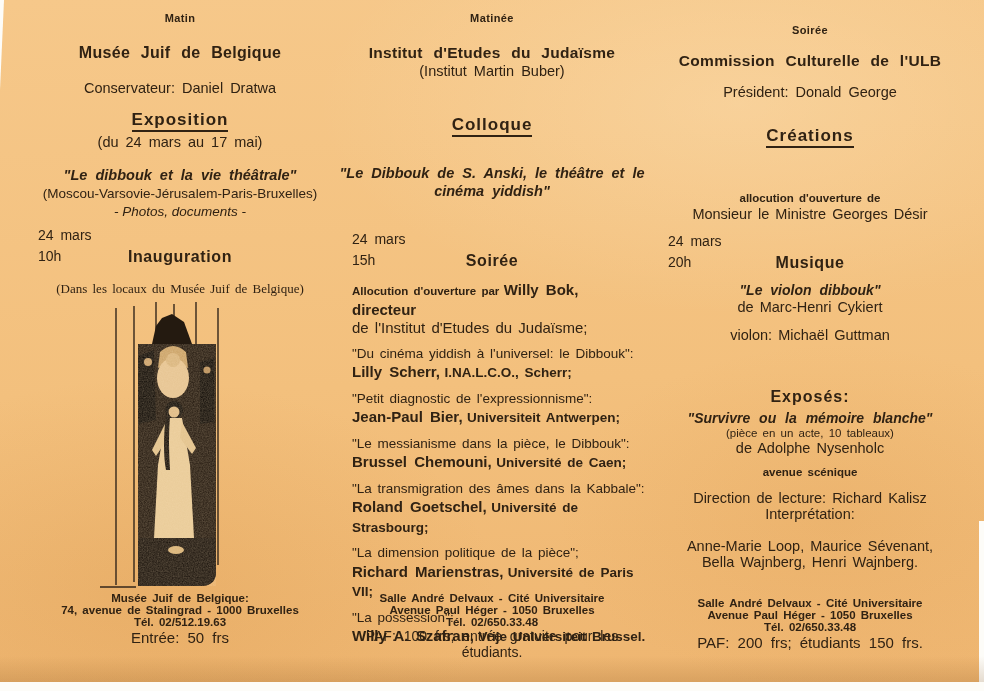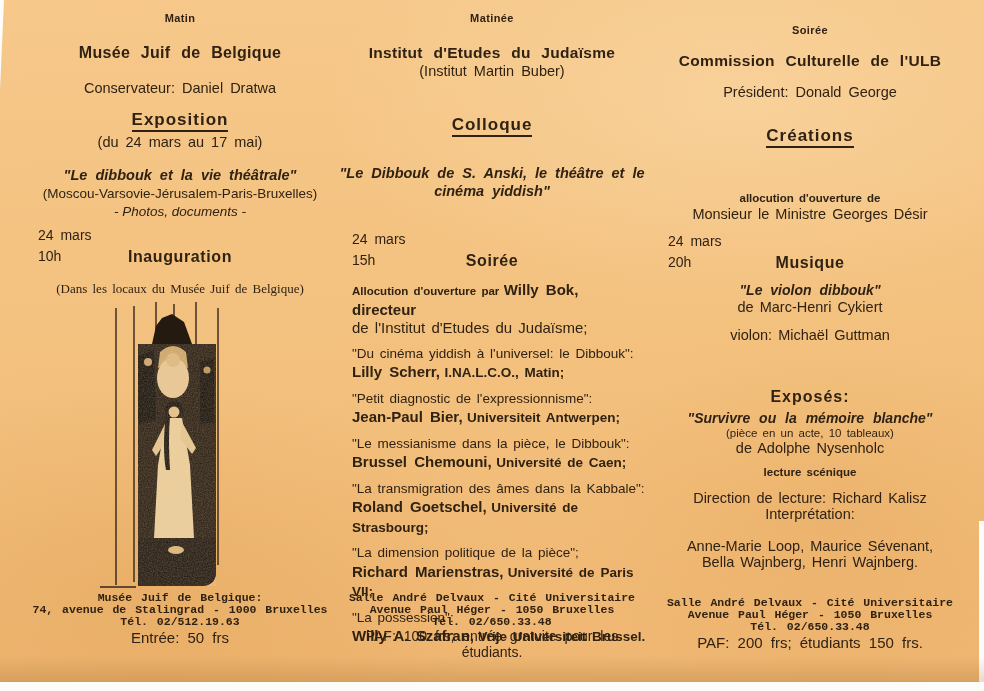--- a/index.html
+++ b/index.html
@@ -37,21 +37,21 @@
   .timerow .time{position:absolute;font-size:14px;}
   .session{display:block;text-align:center;font-size:16px;font-weight:700;word-spacing:4px;letter-spacing:.6px;}
   .locnote{font-size:13px;word-spacing:2px;font-family:Liberation Serif, serif;}
   .talks{position:absolute;left:16px;right:2px;text-align:left;}
   .talk{margin-bottom:7px;line-height:18.5px;}
   .talk-title{font-size:13.5px;word-spacing:2px;}
   .talk-name{font-size:15px;font-weight:700;word-spacing:3px;}
   .talk-name2{font-size:15px;word-spacing:2px;}
   .talk-affil{font-size:13.5px;font-weight:700;word-spacing:2px;}
   .small-bold{font-size:11.5px;font-weight:700;word-spacing:2px;}
-  .venue-line{font-size:11.5px;font-weight:700;word-spacing:2px;line-height:12.5px;font-family:Liberation Mono, monospace;}
+  .venue-line{font-size:11.5px;font-weight:700;word-spacing:2px;line-height:12.5px;}
   .price{font-size:15px;font-weight:400;word-spacing:4px;}
   .perf{font-size:14.5px;word-spacing:2px;}
   .byline{font-size:14.5px;word-spacing:2px;}
   .th-head{font-size:16px;font-weight:700;word-spacing:5px;letter-spacing:1px;}
   .th-title{font-size:14px;font-weight:700;font-style:italic;word-spacing:5px;}
   .th-sub{font-size:11.5px;word-spacing:2px;}
   .cast{font-size:14.5px;word-spacing:2px;}
   .photo-wrap{position:absolute;}
 </style>
 </head>
@@ -141,21 +141,21 @@
     </div>
 
     <div class="talks" style="top:281px">
       <div class="talk">
         <span class="small-bold">Allocution d'ouverture par</span>
         <span class="talk-name">Willy Bok, directeur</span>
         <div class="talk-name2">de l'Institut d'Etudes du Judaïsme;</div>
       </div>
       <div class="talk">
         <div class="talk-title">"Du cinéma yiddish à l'universel: le Dibbouk":</div>
-        <div><span class="talk-name">Lilly Scherr,</span> <span class="talk-affil">I.NA.L.C.O., Matin;</span></div>
+        <div><span class="talk-name">Lilly Scherr,</span> <span class="talk-affil">I.NA.L.C.O., Scherr;</span></div>
       </div>
       <div class="talk">
         <div class="talk-title">"Petit diagnostic de l'expressionnisme":</div>
         <div><span class="talk-name">Jean-Paul Bier,</span> <span class="talk-affil">Universiteit Antwerpen;</span></div>
       </div>
       <div class="talk">
         <div class="talk-title">"Le messianisme dans la pièce, le Dibbouk":</div>
         <div><span class="talk-name">Brussel Chemouni,</span> <span class="talk-affil">Université de Caen;</span></div>
       </div>
       <div class="talk">
@@ -191,21 +191,21 @@
       <span class="session">Musique</span>
     </div>
     <div class="abs worktitle" style="top:282px;font-size:14px">"Le violon dibbouk"</div>
     <div class="abs byline" style="top:299px">de Marc-Henri Cykiert</div>
     <div class="abs perf" style="top:327px">violon: Michaël Guttman</div>
 
     <div class="abs th-head" style="top:388px">Exposés:</div>
     <div class="abs th-title" style="top:410px">"Survivre ou la mémoire blanche"</div>
     <div class="abs th-sub" style="top:427px">(pièce en un acte, 10 tableaux)</div>
     <div class="abs byline" style="top:440px">de Adolphe Nysenholc</div>
-    <div class="abs small-bold" style="top:466px">lecture scénique</div>
+    <div class="abs small-bold" style="top:466px">avenue scénique</div>
     <div class="abs cast" style="top:490px">Direction de lecture: Richard Kalisz</div>
     <div class="abs cast" style="top:506px">Interprétation:</div>
     <div class="abs cast" style="top:538px">Anne-Marie Loop, Maurice Sévenant,</div>
     <div class="abs cast" style="top:554px">Bella Wajnberg, Henri Wajnberg.</div>
 
     <div class="abs venue-line" style="top:597px">Salle André Delvaux - Cité Universitaire</div>
     <div class="abs venue-line" style="top:609px">Avenue Paul Héger - 1050 Bruxelles</div>
     <div class="abs venue-line" style="top:621px">Tél. 02/650.33.48</div>
     <div class="abs price" style="top:634px">PAF: 200 frs; étudiants 150 frs.</div>
   </div>

